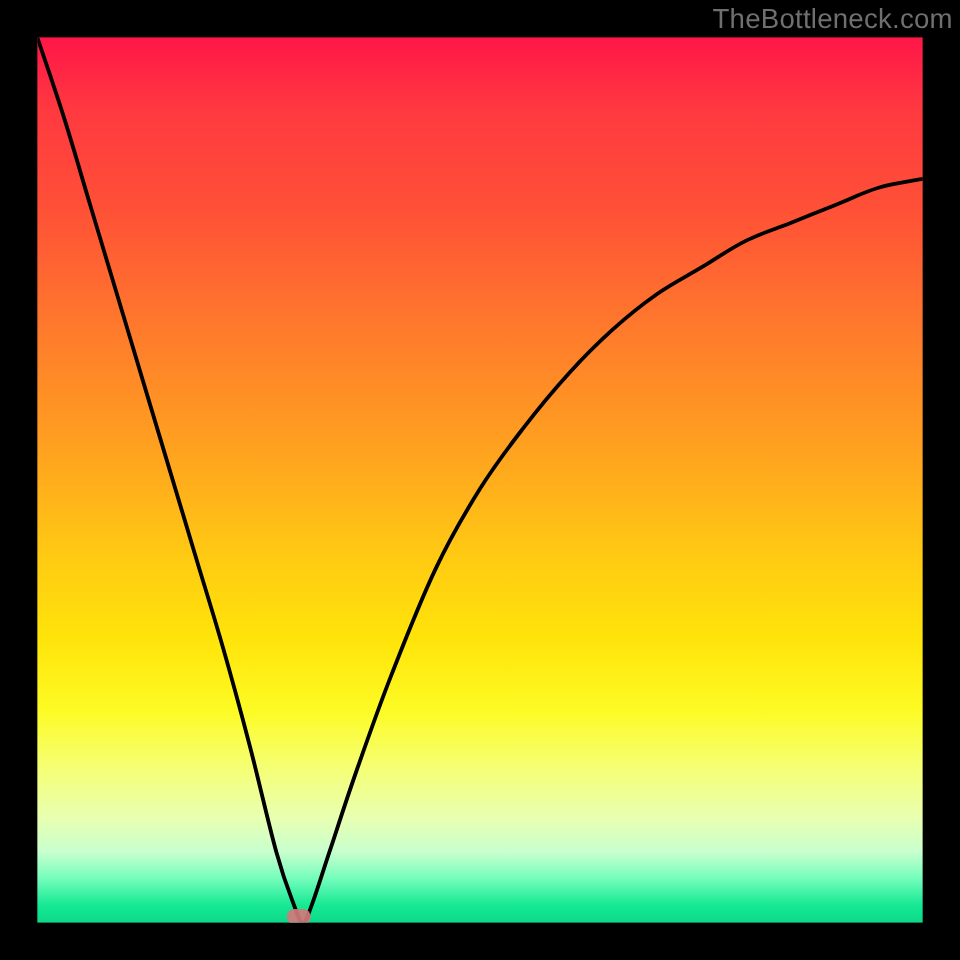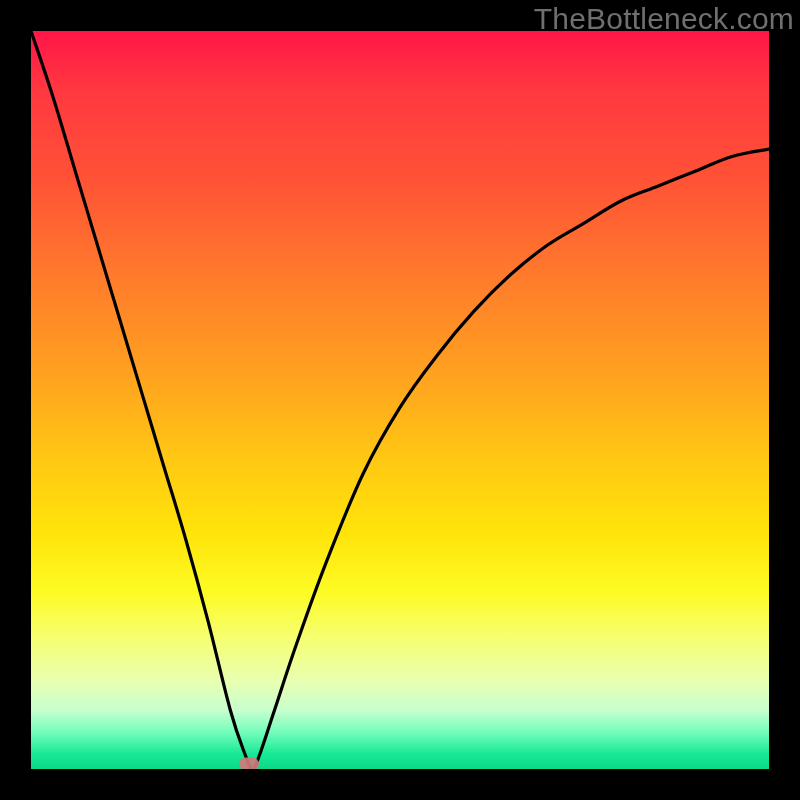--- a/index.html
+++ b/index.html
@@ -52,21 +52,21 @@
       #16e994 98%,
       #0cd989 100%
     );
   }
 
   .watermark {
     position: absolute;
     top: 2px;
     right: 6px;
     color: #6f6f6f;
-    font-size: 30px;
+    font-size: 23px;
     font-weight: 500;
     letter-spacing: 0.2px;
     user-select: none;
   }
 
   svg.curve {
     position: absolute;
     inset: 0;
   }
 

